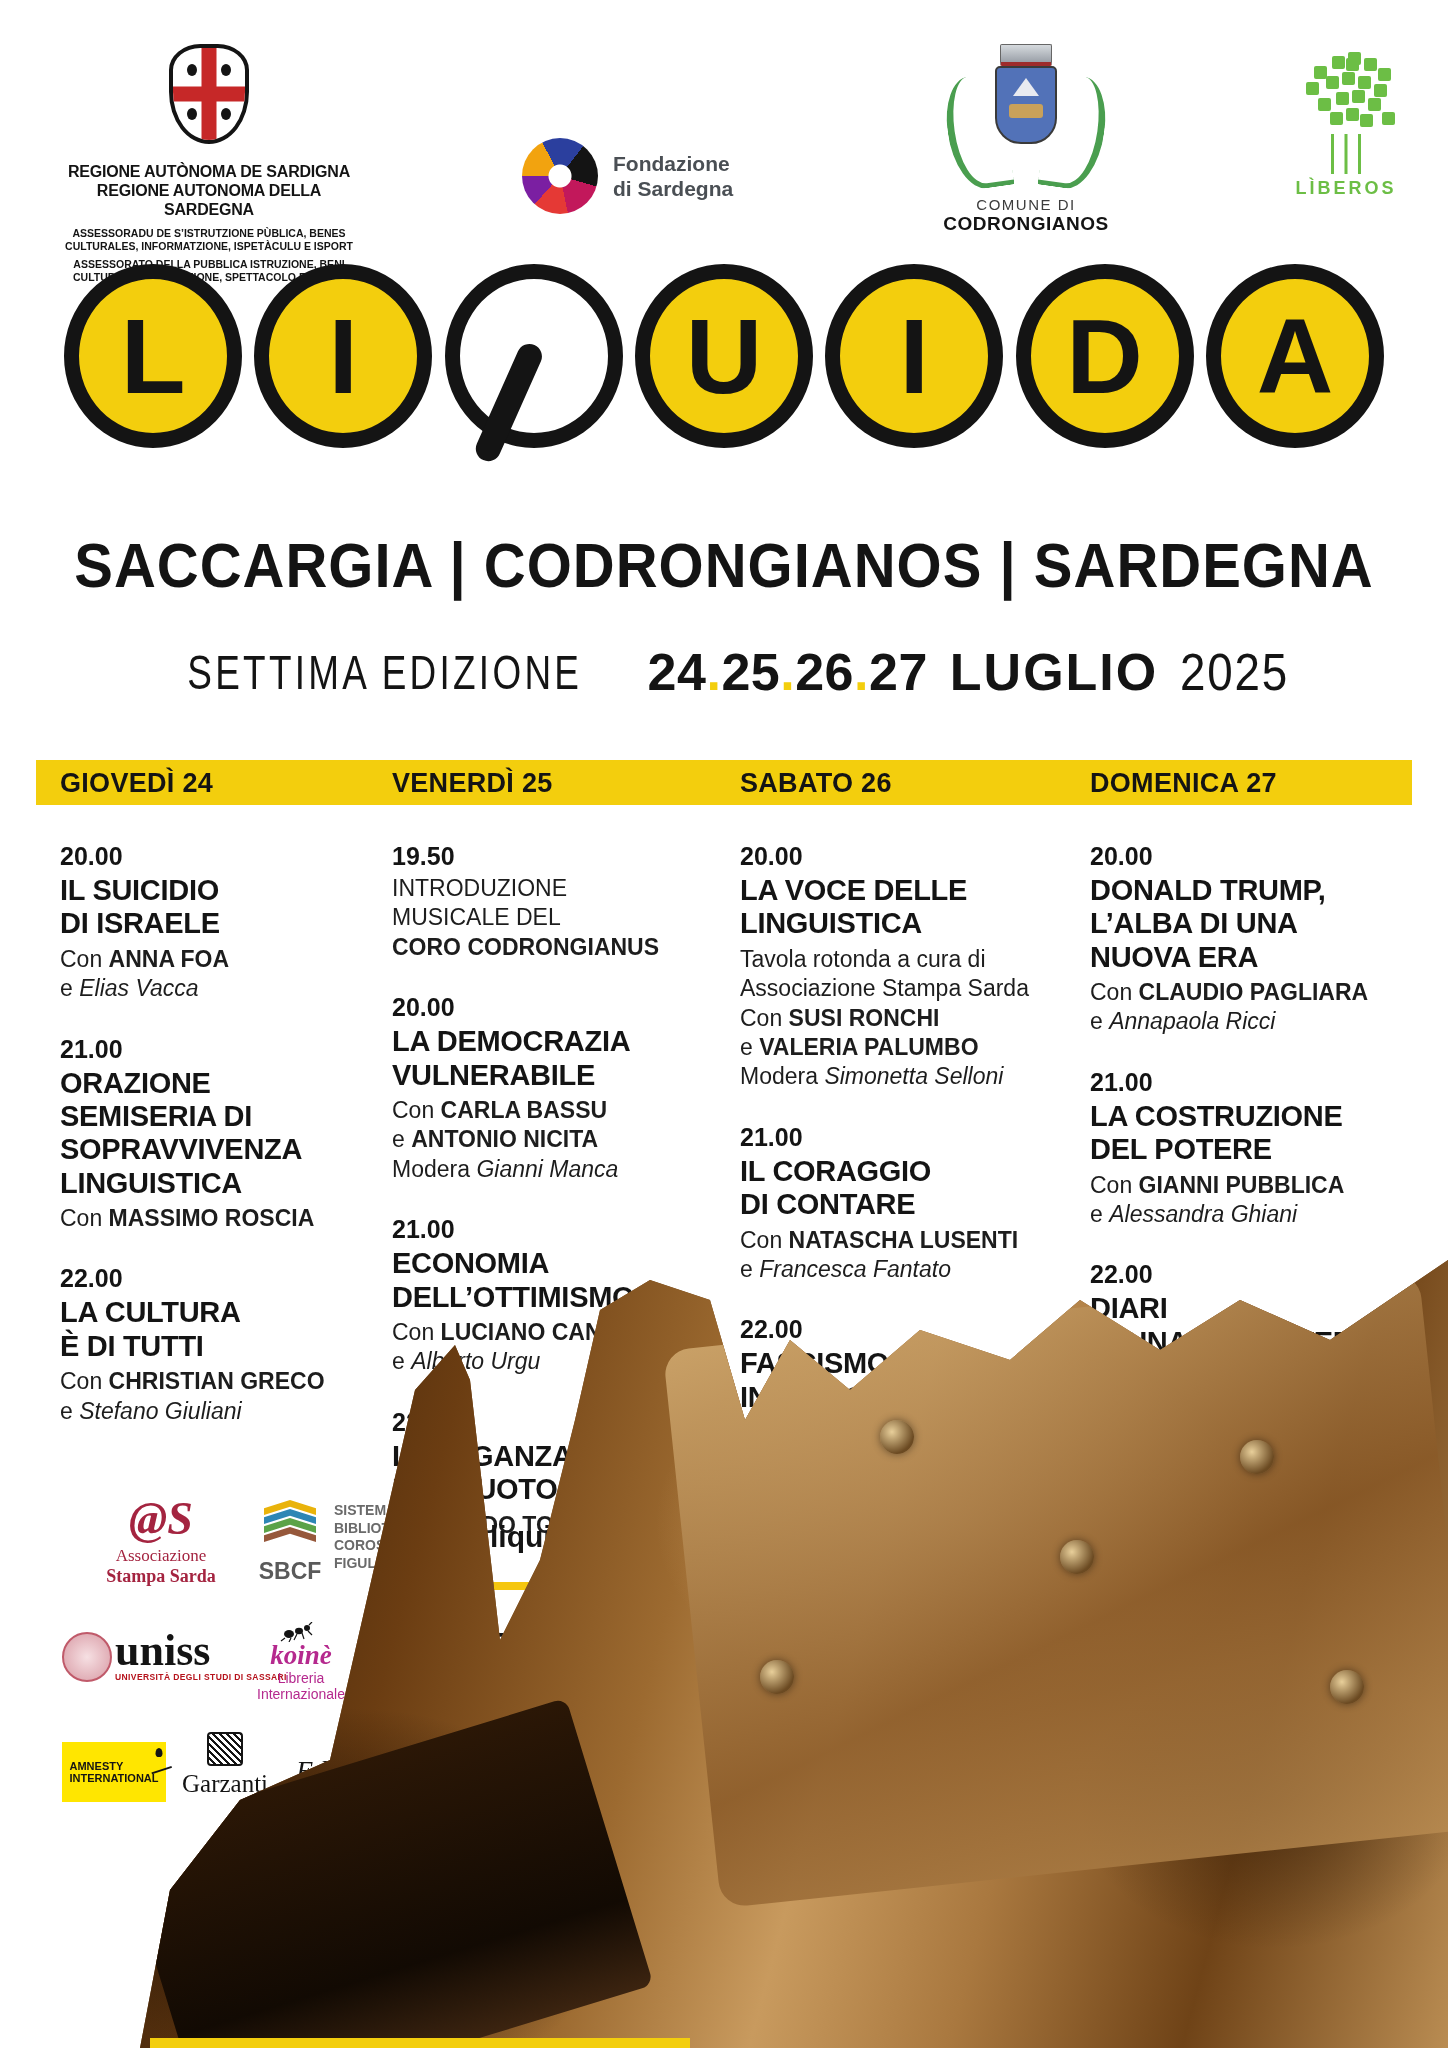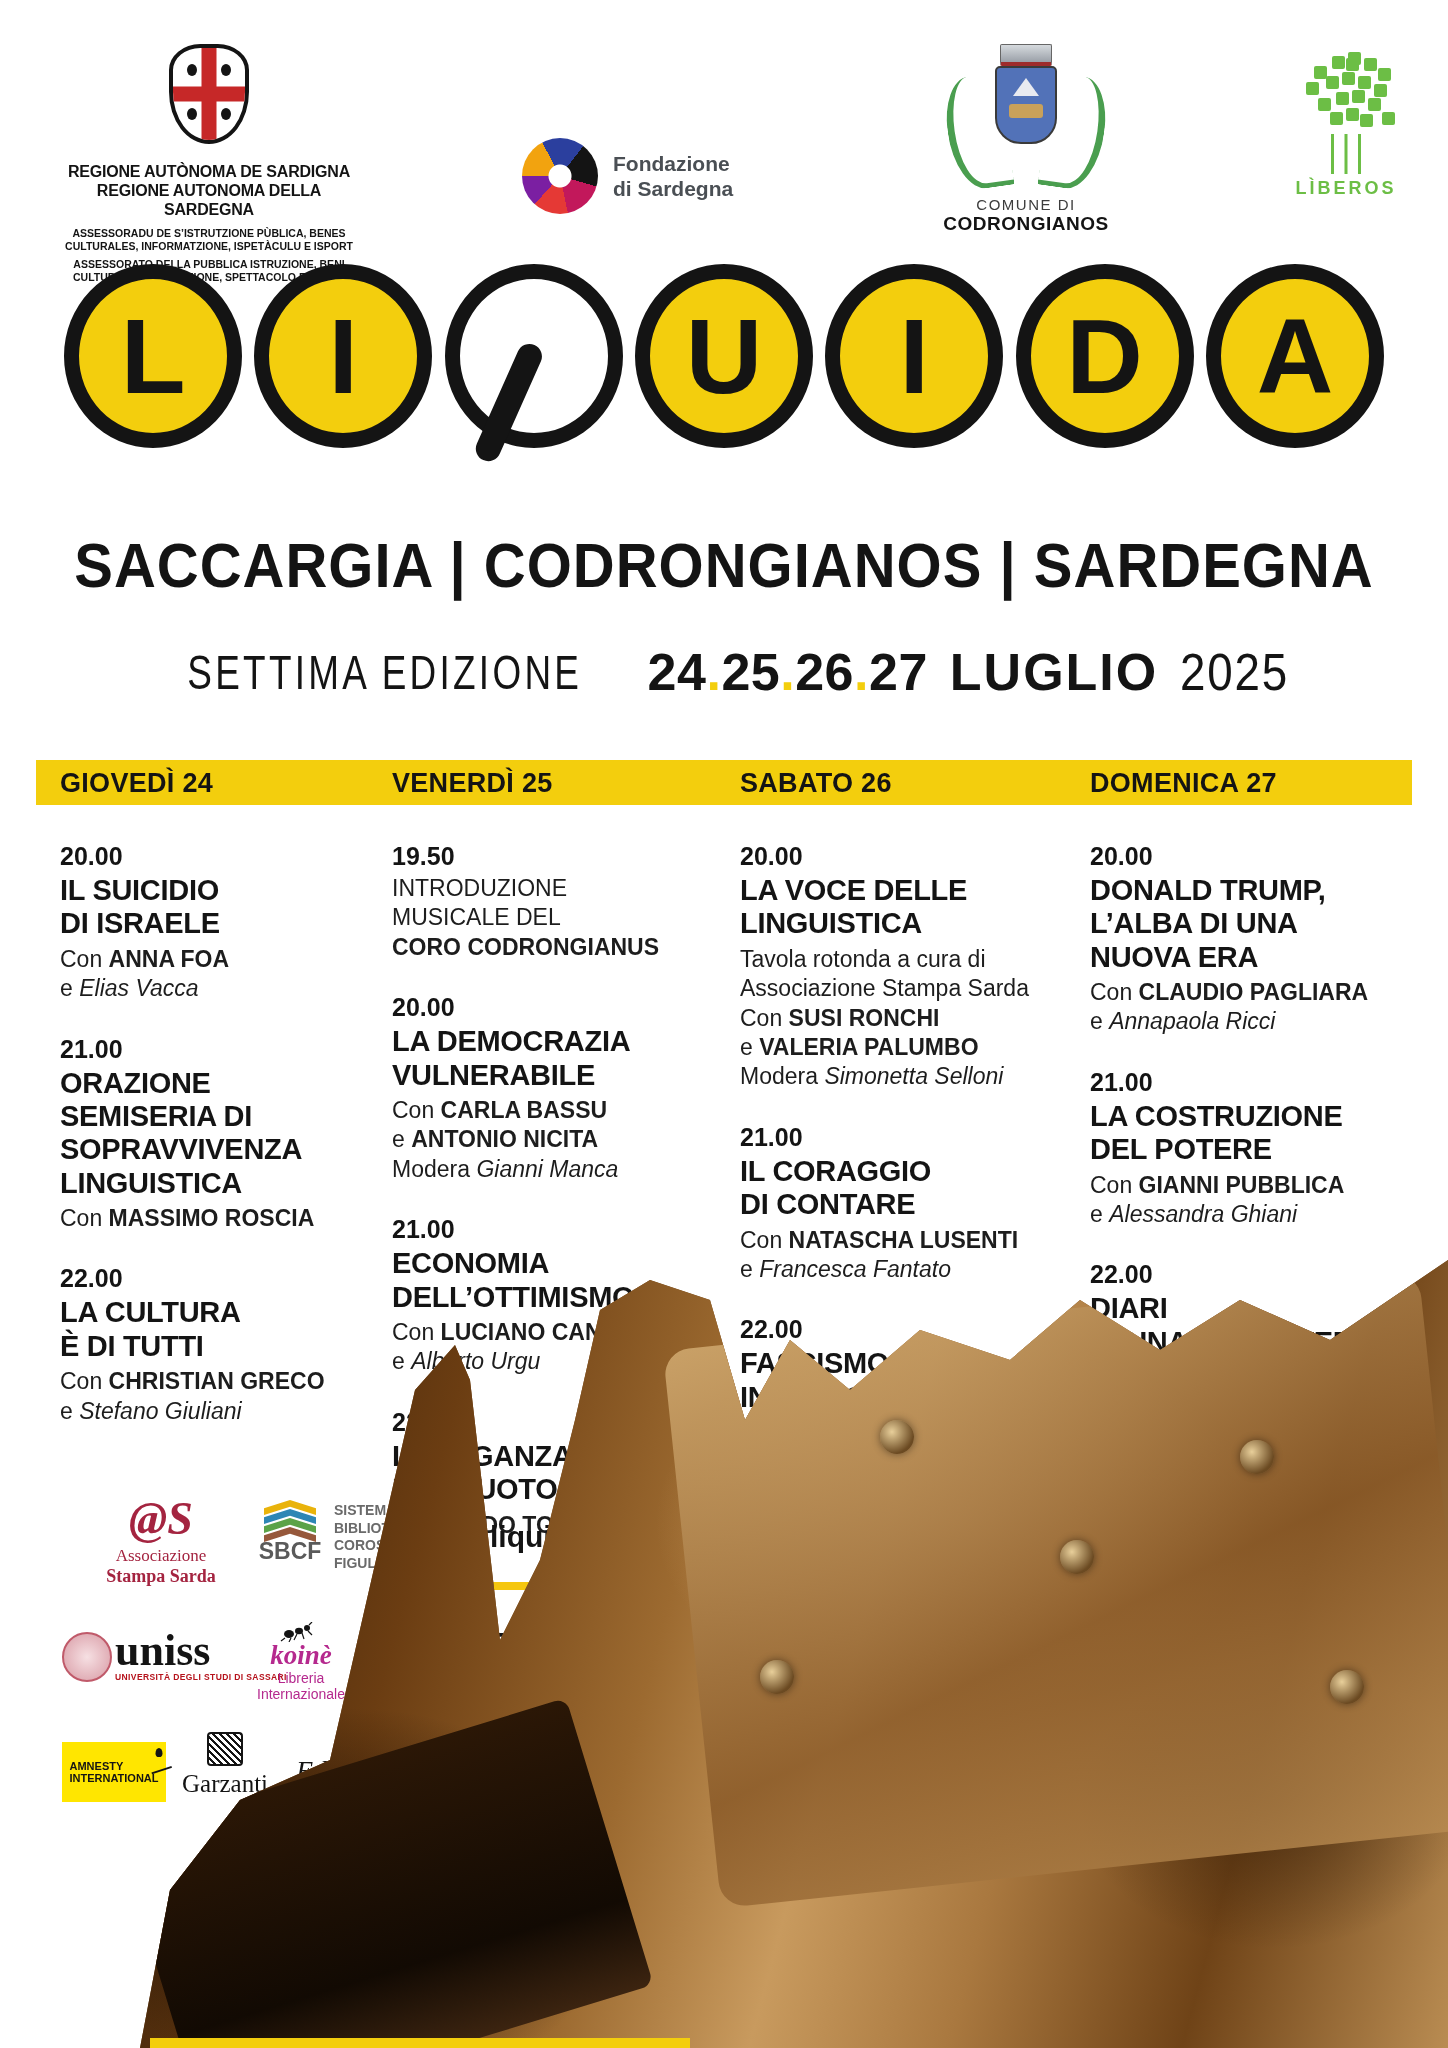--- a/index.html
+++ b/index.html
@@ -91,21 +91,21 @@
   
   .stampa{position:absolute;left:66px;top:1496px;width:190px;text-align:center;color:#A42440;}
   .stampa-glyph{font-family:"Liberation Serif",serif;font-style:italic;font-weight:700;font-size:46px;line-height:1;}
   .stampa-l1{font-family:"Liberation Serif",serif;font-size:17px;margin-top:4px;}
   .stampa-l2{font-family:"Liberation Serif",serif;font-size:18px;font-weight:700;}
 
   .sbcf{position:absolute;left:256px;top:1500px;display:flex;gap:10px;}
   .sbcf-left{width:68px;text-align:center;}
   .chev{width:52px;height:15px;margin:0 auto -6px auto;clip-path:polygon(0 100%,0 55%,50% 0,100% 55%,100% 100%,50% 45%);}
   .c1{background:#E9B30B;} .c2{background:#2E86B5;} .c3{background:#5BA348;} .c4{background:#96583B;}
-  .sbcf-abbr{font-size:23px;font-weight:800;color:#5a5a5a;margin-top:2px;}
+  .sbcf-abbr{font-size:23px;font-weight:800;color:#5a5a5a;margin-top:22px;}
   .sbcf-lines{font-size:14px;font-weight:700;color:#6a6a6a;line-height:1.25;text-align:left;padding-top:2px;}
 
   .weblink{position:absolute;left:420px;top:1506px;}
   .web-row{display:flex;align-items:center;gap:16px;}
   .qicon{box-sizing:border-box;width:54px;height:62px;border:10px solid #141414;border-radius:50%;position:relative;}
   .qicon::after{content:"";position:absolute;left:14px;top:22px;width:11px;height:40px;background:#141414;border-radius:6px;transform:rotate(24deg);}
   .web-text{font-size:30px;font-weight:600;color:#141414;}
   .web-underline{margin-top:14px;width:312px;height:8px;background:#F5C60F;border-radius:4px;}
 
   .social{position:absolute;left:760px;top:1516px;}

